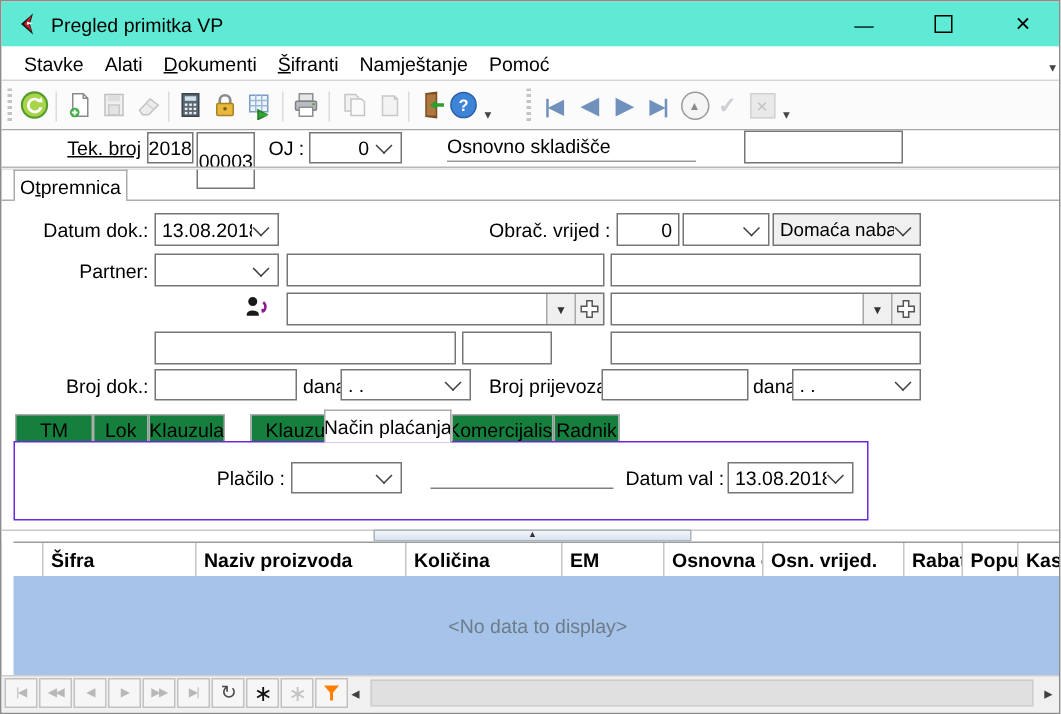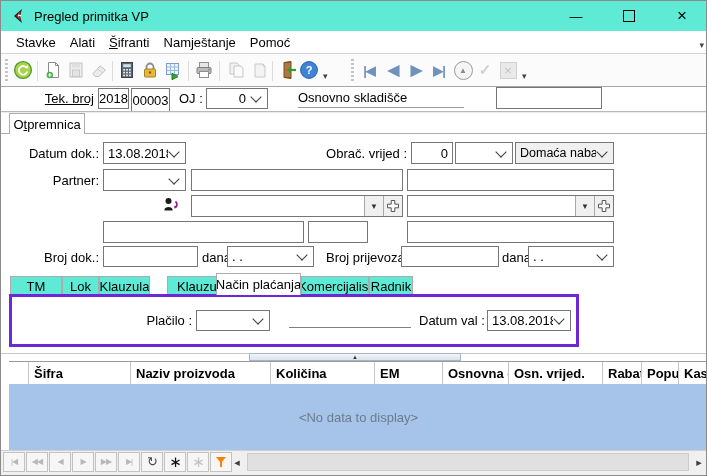--- a/index.html
+++ b/index.html
@@ -10,21 +10,21 @@
   .inp{position:absolute;box-sizing:border-box;background:#fff;border:1px solid #767676;font-size:13px;padding:1px 4px;display:flex;align-items:center;overflow:hidden;white-space:nowrap;}
   .combo{position:absolute;box-sizing:border-box;background:#fff;border:1px solid #767676;display:flex;align-items:center;overflow:hidden;}
   .combo .ct{flex:1;font-size:13px;padding:0 4px;white-space:nowrap;overflow:hidden;}
   .chev{width:7px;height:7px;border-right:1.6px solid #3c3c3c;border-bottom:1.6px solid #3c3c3c;transform:rotate(45deg);margin:-3px 7px 0 2px;flex:none;}
   .ddbtn{flex:none;width:18px;height:100%;background:#f0f0f0;border-left:1px solid #a8a8a8;display:flex;align-items:center;justify-content:center;font-size:8px;color:#333;}
   .plusbtn{flex:none;width:18px;height:100%;background:#f0f0f0;border-left:1px solid #a8a8a8;display:flex;align-items:center;justify-content:center;}
   .tbtn{position:absolute;width:22px;height:22px;display:flex;align-items:center;justify-content:center;}
   .sep-v{position:absolute;width:1px;background:#dcdcdc;}
   .grip{position:absolute;width:3px;background-image:repeating-linear-gradient(180deg,#c4c4c4 0 2px,transparent 2px 4px);}
   .navg{font-size:13px;color:#7191bd;font-weight:bold;letter-spacing:-1px;}
-  .tab{position:absolute;box-sizing:border-box;border:1px solid #acacac;border-bottom:none;background:#5eead4;display:flex;align-items:center;justify-content:center;font-size:13px;white-space:nowrap;overflow:hidden;}
+  .tab{position:absolute;box-sizing:border-box;border:1px solid #acacac;border-bottom:none;background:#15803d;display:flex;align-items:center;justify-content:center;font-size:13px;white-space:nowrap;overflow:hidden;}
   .tab.active{background:#fff;z-index:3;}
   .hline{position:absolute;left:0;right:0;height:1px;background:#acacac;}
   .gh{box-sizing:border-box;height:100%;display:flex;align-items:center;padding-left:5px;font-weight:bold;font-size:13px;border-right:1px solid #c6c6c6;overflow:hidden;white-space:nowrap;flex:none;}
   .dnbtn{box-sizing:border-box;width:22px;height:20px;margin-right:1px;background:#f6f6f6;border:1px solid #c2c2c2;display:flex;align-items:center;justify-content:center;flex:none;font-size:8px;letter-spacing:-1px;}
   .dis{color:#b8b8b8;}
   u{text-decoration:underline;}
 </style>
 </head>
 <body>
 
@@ -46,20 +46,21 @@
         <span style="display:block;width:10px;height:10px;border:1px solid #000;"></span>
       </div>
     <div class="abs" style="left:658px;top:0;width:46px;height:30px;display:flex;align-items:center;justify-content:center;font-size:17px;">
         <span>×</span>
       </div>
   </div>
 
   <div class="abs" style="left:0;top:30px;width:707px;height:23px;background:#fff;border-bottom:1px solid #d5d5d5;display:flex;align-items:center;padding-left:8px;">
     <span style="padding:2px 7px;">Stavke</span>
     <span style="padding:2px 7px;">Alati</span>
+    <span style="padding:2px 7px;"><u>D</u>okumenti</span>
     <span style="padding:2px 7px;"><u>Š</u>ifranti</span>
     <span style="padding:2px 7px;">Namještanje</span>
     <span style="padding:2px 7px;">Pomoć</span>
     <span class="abs" style="right:4px;top:9px;font-size:9px;color:#444;">▾</span>
   </div>
 
   <div class="abs" style="left:0;top:53px;width:707px;height:33px;background:#fbfbfb;border-bottom:1px solid #a7a7a7;">
     <span class="grip" style="left:4px;top:5px;height:23px;"></span>
 
     <div class="tbtn" style="left:11px;top:5px;">
@@ -193,21 +194,21 @@
         <span style="width:15px;height:15px;background:#e9e9e9;border:1px solid #d2d2d2;display:flex;align-items:center;justify-content:center;font-size:13px;color:#c2c2c2;">×</span>
       </div>
     <span class="abs" style="left:521px;top:17px;font-size:9px;color:#444;">▾</span>
   </div>
 
   <div class="abs" style="left:0;top:86px;width:707px;height:24px;background:#fff;">
     <span class="lbl r" style="left:20px;top:4px;width:73px;text-decoration:underline;">Tek. broj</span>
     <div class="inp" style="left:97px;top:1px;width:31px;height:21px;justify-content:center;">
         <span>2018</span>
       </div>
-    <div class="inp" style="left:130px;top:1px;width:39px;height:24px;justify-content:center;">
+    <div class="inp" style="left:130px;top:1px;width:39px;height:38px;justify-content:center;">
         <span>00003</span>
       </div>
     <span class="lbl" style="left:178px;top:4px;">OJ :</span>
     <div class="combo" style="left:205px;top:1px;width:62px;height:21px;">
       <span class="ct r">0</span>
         <span class="chev"></span>
     </div>
     <span class="lbl" style="left:297px;top:3px;width:166px;border-bottom:1px solid #9a9a9a;padding-bottom:2px;">Osnovno skladišče</span>
     <div class="inp" style="left:495px;top:0px;width:106px;height:22px;"></div>
   </div>
@@ -312,21 +313,21 @@
     <div class="tab active" style="left:215px;top:139px;width:85px;height:22px;">
         <span>Način plaćanja</span>
       </div>
     <div class="tab" style="left:300px;top:142px;width:68px;height:19px;">
         <span>Komercijalist</span>
       </div>
     <div class="tab" style="left:368px;top:142px;width:44px;height:19px;">
         <span>Radnik</span>
       </div>
 
-    <div class="abs" style="left:8px;top:160px;width:570px;height:53px;border:3px solid #6d28d9;background:#fff;">
+    <div class="abs" style="left:8px;top:160px;width:570px;height:53px;border:1px solid #6d28d9;background:#fff;">
       <span class="lbl r" style="left:128px;top:16px;width:52px;">Plačilo :</span>
       <div class="combo" style="left:184px;top:13px;width:74px;height:21px;">
         <span class="ct"></span>
           <span class="chev"></span>
       </div>
       <span class="abs" style="left:277px;top:30px;width:122px;border-bottom:1px solid #808080;"></span>
       <span class="lbl r" style="left:407px;top:16px;width:63px;">Datum val :</span>
       <div class="combo" style="left:475px;top:13px;width:84px;height:21px;">
         <span class="ct">13.08.2018</span>
           <span class="chev"></span>

